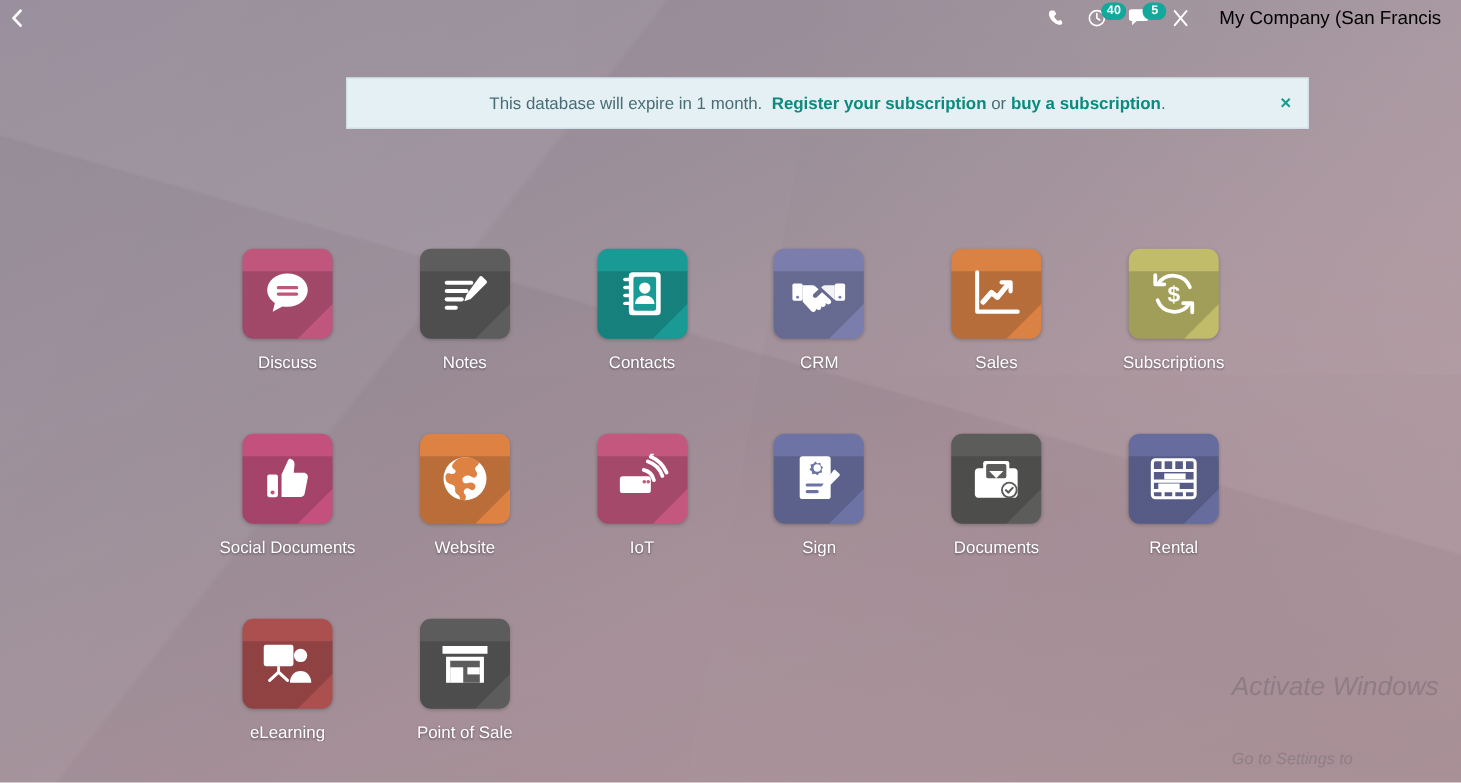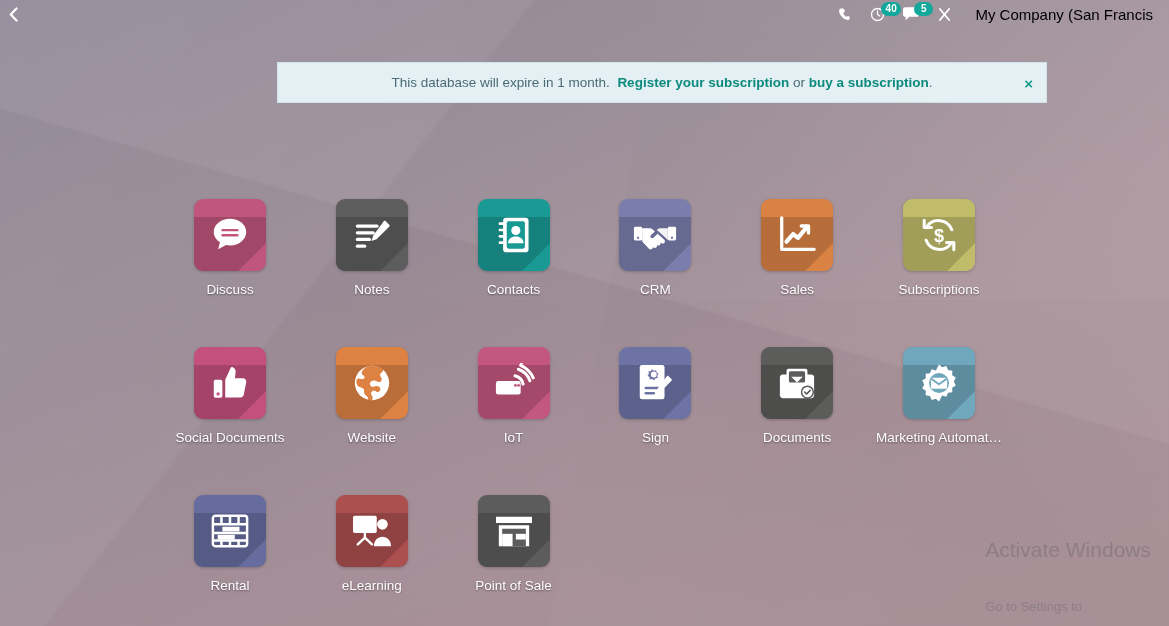--- a/index.html
+++ b/index.html
@@ -151,20 +151,21 @@
     text-shadow: 0 1px 2px rgba(40,30,40,0.55);
   }
 
   
   .watermark {
     position: absolute;
     right: 18px; bottom: 10px;
     text-align: left;
     z-index: 5;
     pointer-events: none;
+    font-style: italic;
   }
   .wm-title {
     font-size: 21px;
     color: rgba(120,110,118,0.55);
     line-height: 1.25;
   }
   .wm-sub {
     font-size: 13px;
     color: rgba(120,110,118,0.5);
     line-height: 1.3;
@@ -360,31 +361,20 @@
           <rect x="13.5" y="7.5" width="17" height="12" rx="1.6" fill="#5c5c5a"></rect>
           <path d="M16 13.5h12l-6 6z" fill="#ffffff"></path>
           <circle cx="33" cy="29.5" r="7" fill="#5c5c5a"></circle>
           <circle cx="33" cy="29.5" r="5.4" fill="#ffffff"></circle>
           <path d="M30.2 29.6l2 2 3.6-3.9" fill="none" stroke="#5c5c5a" stroke-width="1.8" stroke-linecap="round" stroke-linejoin="round"></path>
         </svg>
       </div>
       <div class="app-label">Documents</div>
     </div>
     <div class="app">
-      <div class="tile" style="background: rgb(111, 167, 189);">
-        <svg width="42" height="42" viewBox="0 0 44 44" fill="#ffffff">
-          <path d="M22 2.5l3.3 3.1 4.4-1.3 1.8 4.2 4.5.7-.2 4.6 3.8 2.5-2.1 4.1 2.1 4.1-3.8 2.5.2 4.6-4.5.7-1.8 4.2-4.4-1.3L22 41.5l-3.3-3.1-4.4 1.3-1.8-4.2-4.5-.7.2-4.6L4.4 27.7l2.1-4.1-2.1-4.1 3.8-2.5-.2-4.6 4.5-.7 1.8-4.2 4.4 1.3z"></path>
-          <circle cx="22" cy="22" r="10.5" fill="#6fa7bd"></circle>
-          <rect x="13.5" y="16.5" width="17" height="11.5" rx="1.6" fill="#ffffff"></rect>
-          <path d="M13.5 17.4l8.5 6 8.5-6" fill="none" stroke="#6fa7bd" stroke-width="1.9" stroke-linejoin="round"></path>
-        </svg>
-      </div>
-      <div class="app-label">Marketing Automat…</div>
-    </div>
-    <div class="app">
       <div class="tile" style="background: rgb(102, 109, 158);">
         <svg width="42" height="38" viewBox="0 0 44 40" fill="none" stroke="#ffffff" stroke-width="2.6">
           <rect x="4" y="4" width="36" height="32" rx="2.6"></rect>
           <path d="M4 13h36M4 22h36M4 30h36M13 4v9M22 4v9M31 4v9M13 30v6M22 30v6M31 30v6"></path>
           <rect x="14" y="15.5" width="18" height="5" fill="#ffffff" stroke="none"></rect>
           <rect x="9" y="24" width="18" height="5" fill="#ffffff" stroke="none"></rect>
         </svg>
       </div>
       <div class="app-label">Rental</div>
     </div>

